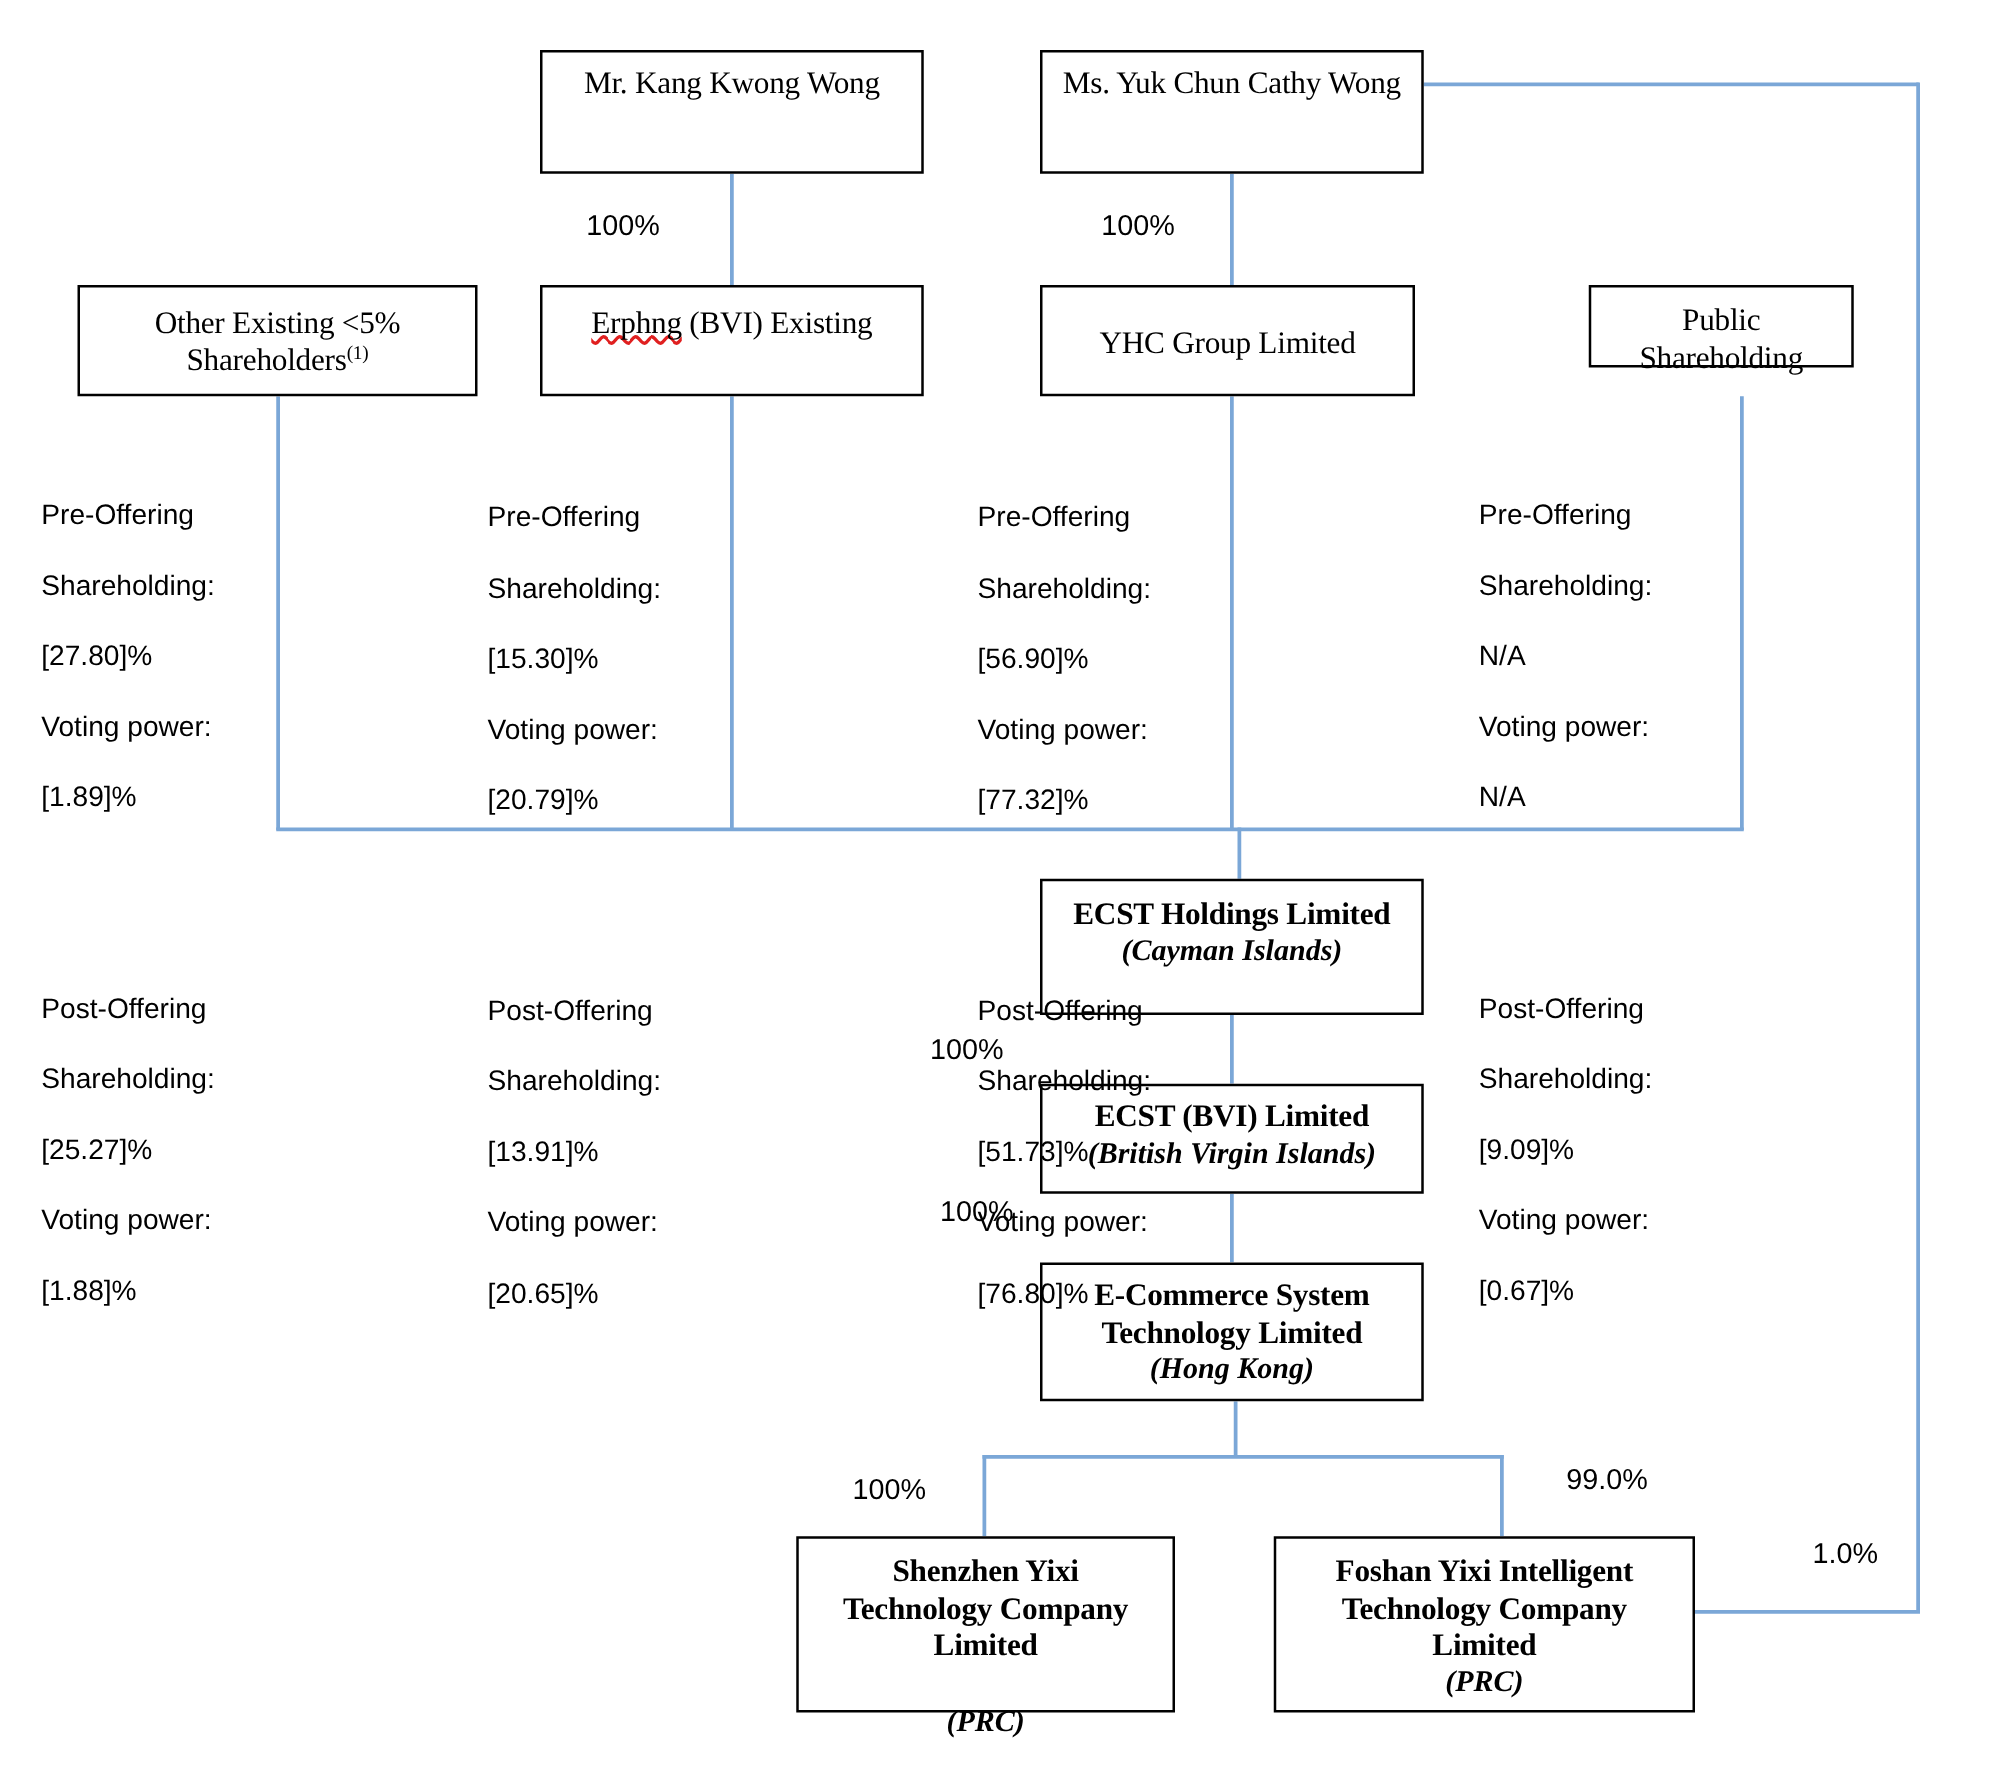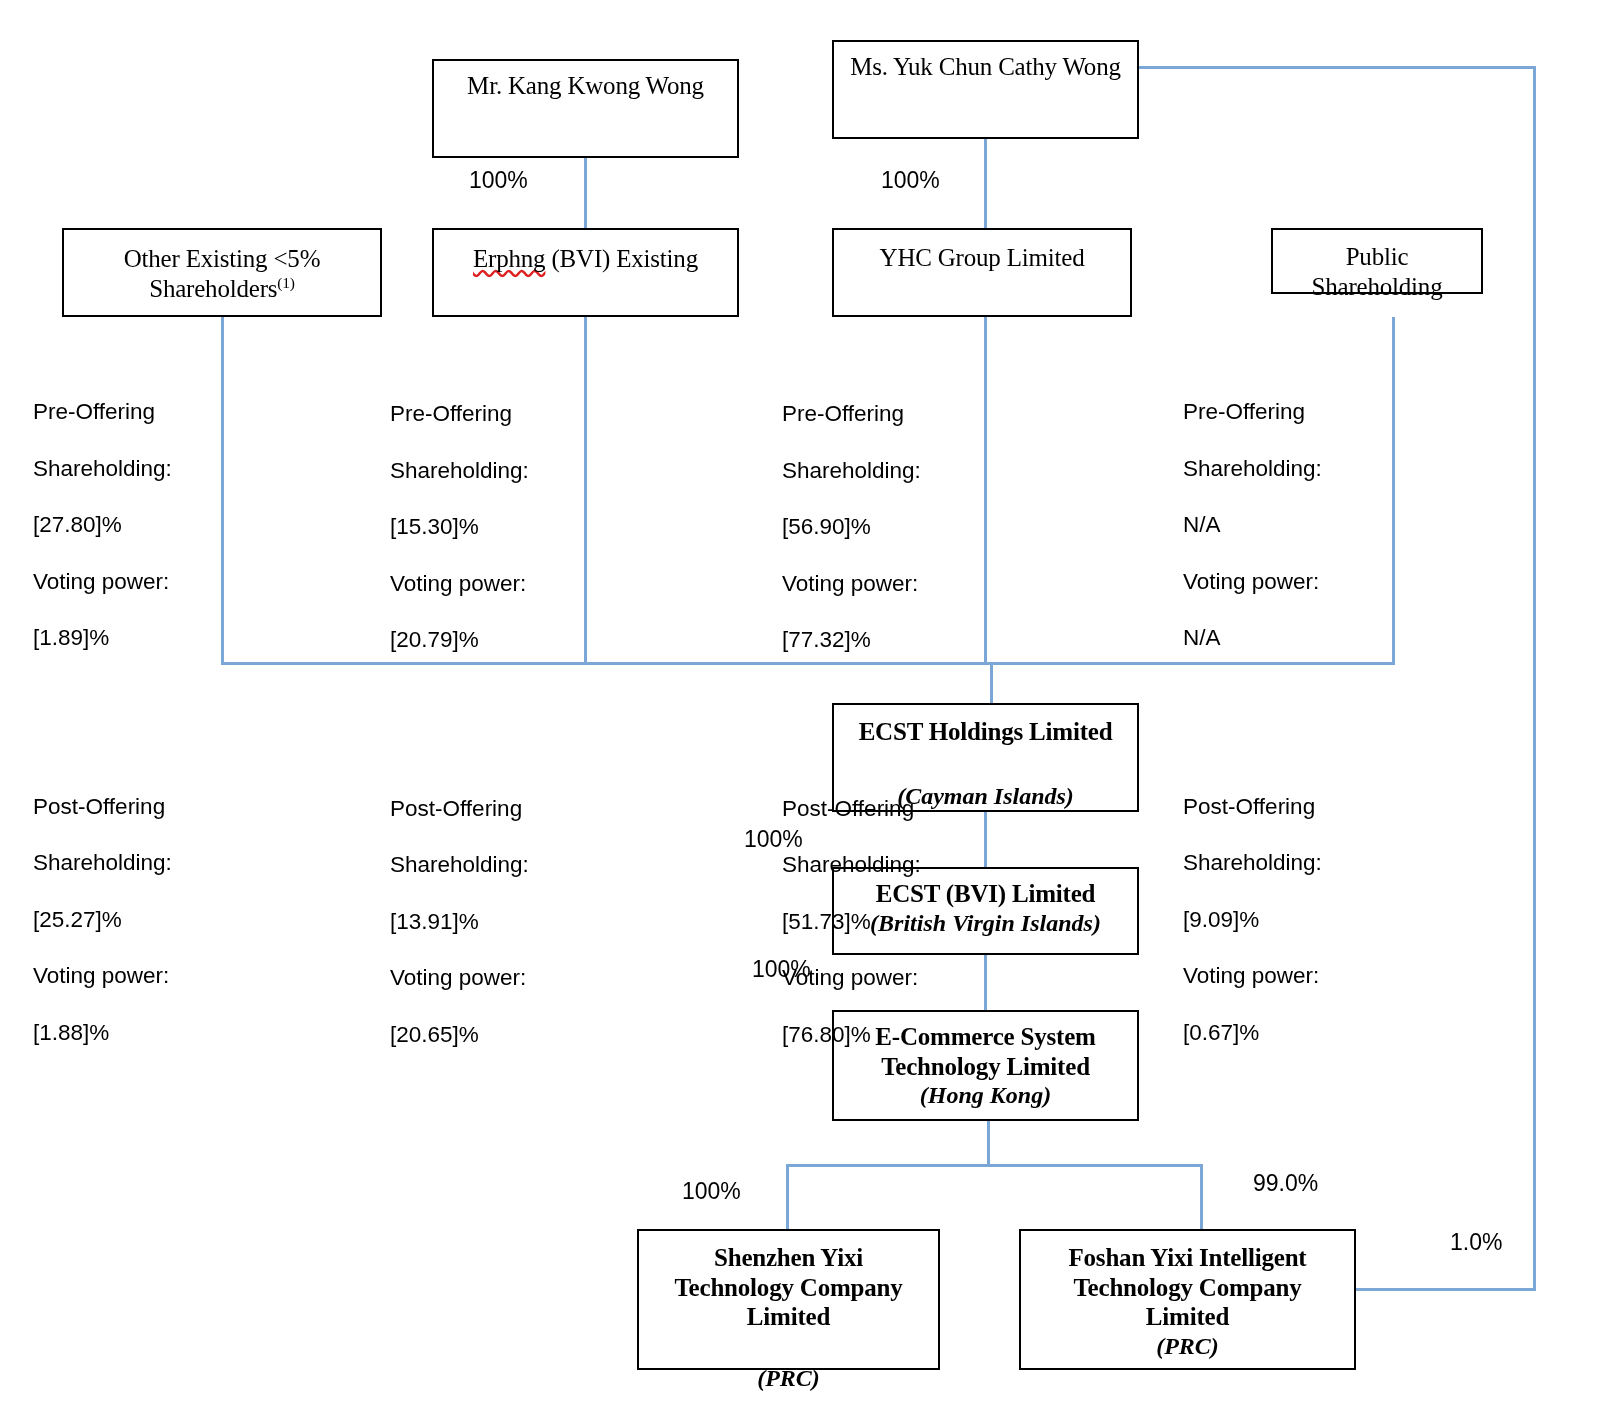--- a/index.html
+++ b/index.html
@@ -118,21 +118,21 @@
 
   <div class="ln lnv" style="left:984px; top:812px; height:55px;"></div>
 
   <div class="ln lnv" style="left:984px; top:955px; height:55px;"></div>
 
   <div class="ln lnv" style="left:987px; top:1121px; height:45px;"></div>
   <div class="ln lnh" style="left:786px; top:1164px; width:417px;"></div>
   <div class="ln lnv" style="left:786px; top:1164px; height:65px;"></div>
   <div class="ln lnv" style="left:1200px; top:1164px; height:65px;"></div>
 
-  <div class="node" style="left:432px; top:40px; width:307px; height:99px;margin-top:19px;">
+  <div class="node" style="left:432px; top:40px; width:307px; height:99px;">
     <div class="ttl">Mr. Kang Kwong Wong</div>
   </div>
 
   <div class="node" style="left:832px; top:40px; width:307px; height:99px;">
     <div class="ttl">Ms. Yuk Chun Cathy Wong</div>
   </div>
 
   <div class="pct" style="left:469px; top:167px;">100%</div>
   <div class="pct" style="left:881px; top:167px;">100%</div>
 
@@ -142,21 +142,21 @@
       <span>Shareholders</span><sup>(1)</sup>
     </div>
   </div>
 
   <div class="node" style="left:432px; top:228px; width:307px; height:89px; padding-top:14px;">
     <div class="ttl">
       <span class="misspelled">Erphng</span><span> (BVI) Existing</span>
     </div>
   </div>
 
-  <div class="node" style="left:832px; top:228px; width:300px; height:89px; padding-top:13px;">
+  <div class="node" style="left:832px; top:228px; width:300px; height:89px; padding-top:30px;">
     <div class="ttl">YHC Group Limited</div>
   </div>
 
   <div class="node" style="left:1271px; top:228px; width:212px; height:66px; padding-top:12px;">
     <div class="ttl">
       <span>Public</span><br>
       <span>Shareholding</span>
     </div>
   </div>
 
@@ -225,21 +225,21 @@
     <div class="gap"></div>
     <div class="grp">
       <div>Post-Offering</div>
       <div>Shareholding:</div>
       <div>[9.09]%</div>
       <div>Voting power:</div>
       <div>[0.67]%</div>
     </div>
   </div>
 
-  <div class="node bold" style="left:832px; top:703px; width:307px; height:109px; padding-top:12px;justify-content:space-between;">
+  <div class="node bold" style="left:832px; top:703px; width:307px; height:109px; padding-top:12px;">
     <div class="ttl">ECST Holdings Limited</div>
     <div class="juris">(Cayman Islands)</div>
   </div>
 
   <div class="pct" style="left:744px; top:826px;">100%</div>
 
   <div class="node bold" style="left:832px; top:867px; width:307px; height:88px; padding-top:10px;">
     <div class="ttl">ECST (BVI) Limited</div>
     <div class="juris">(British Virgin Islands)</div>
   </div>

